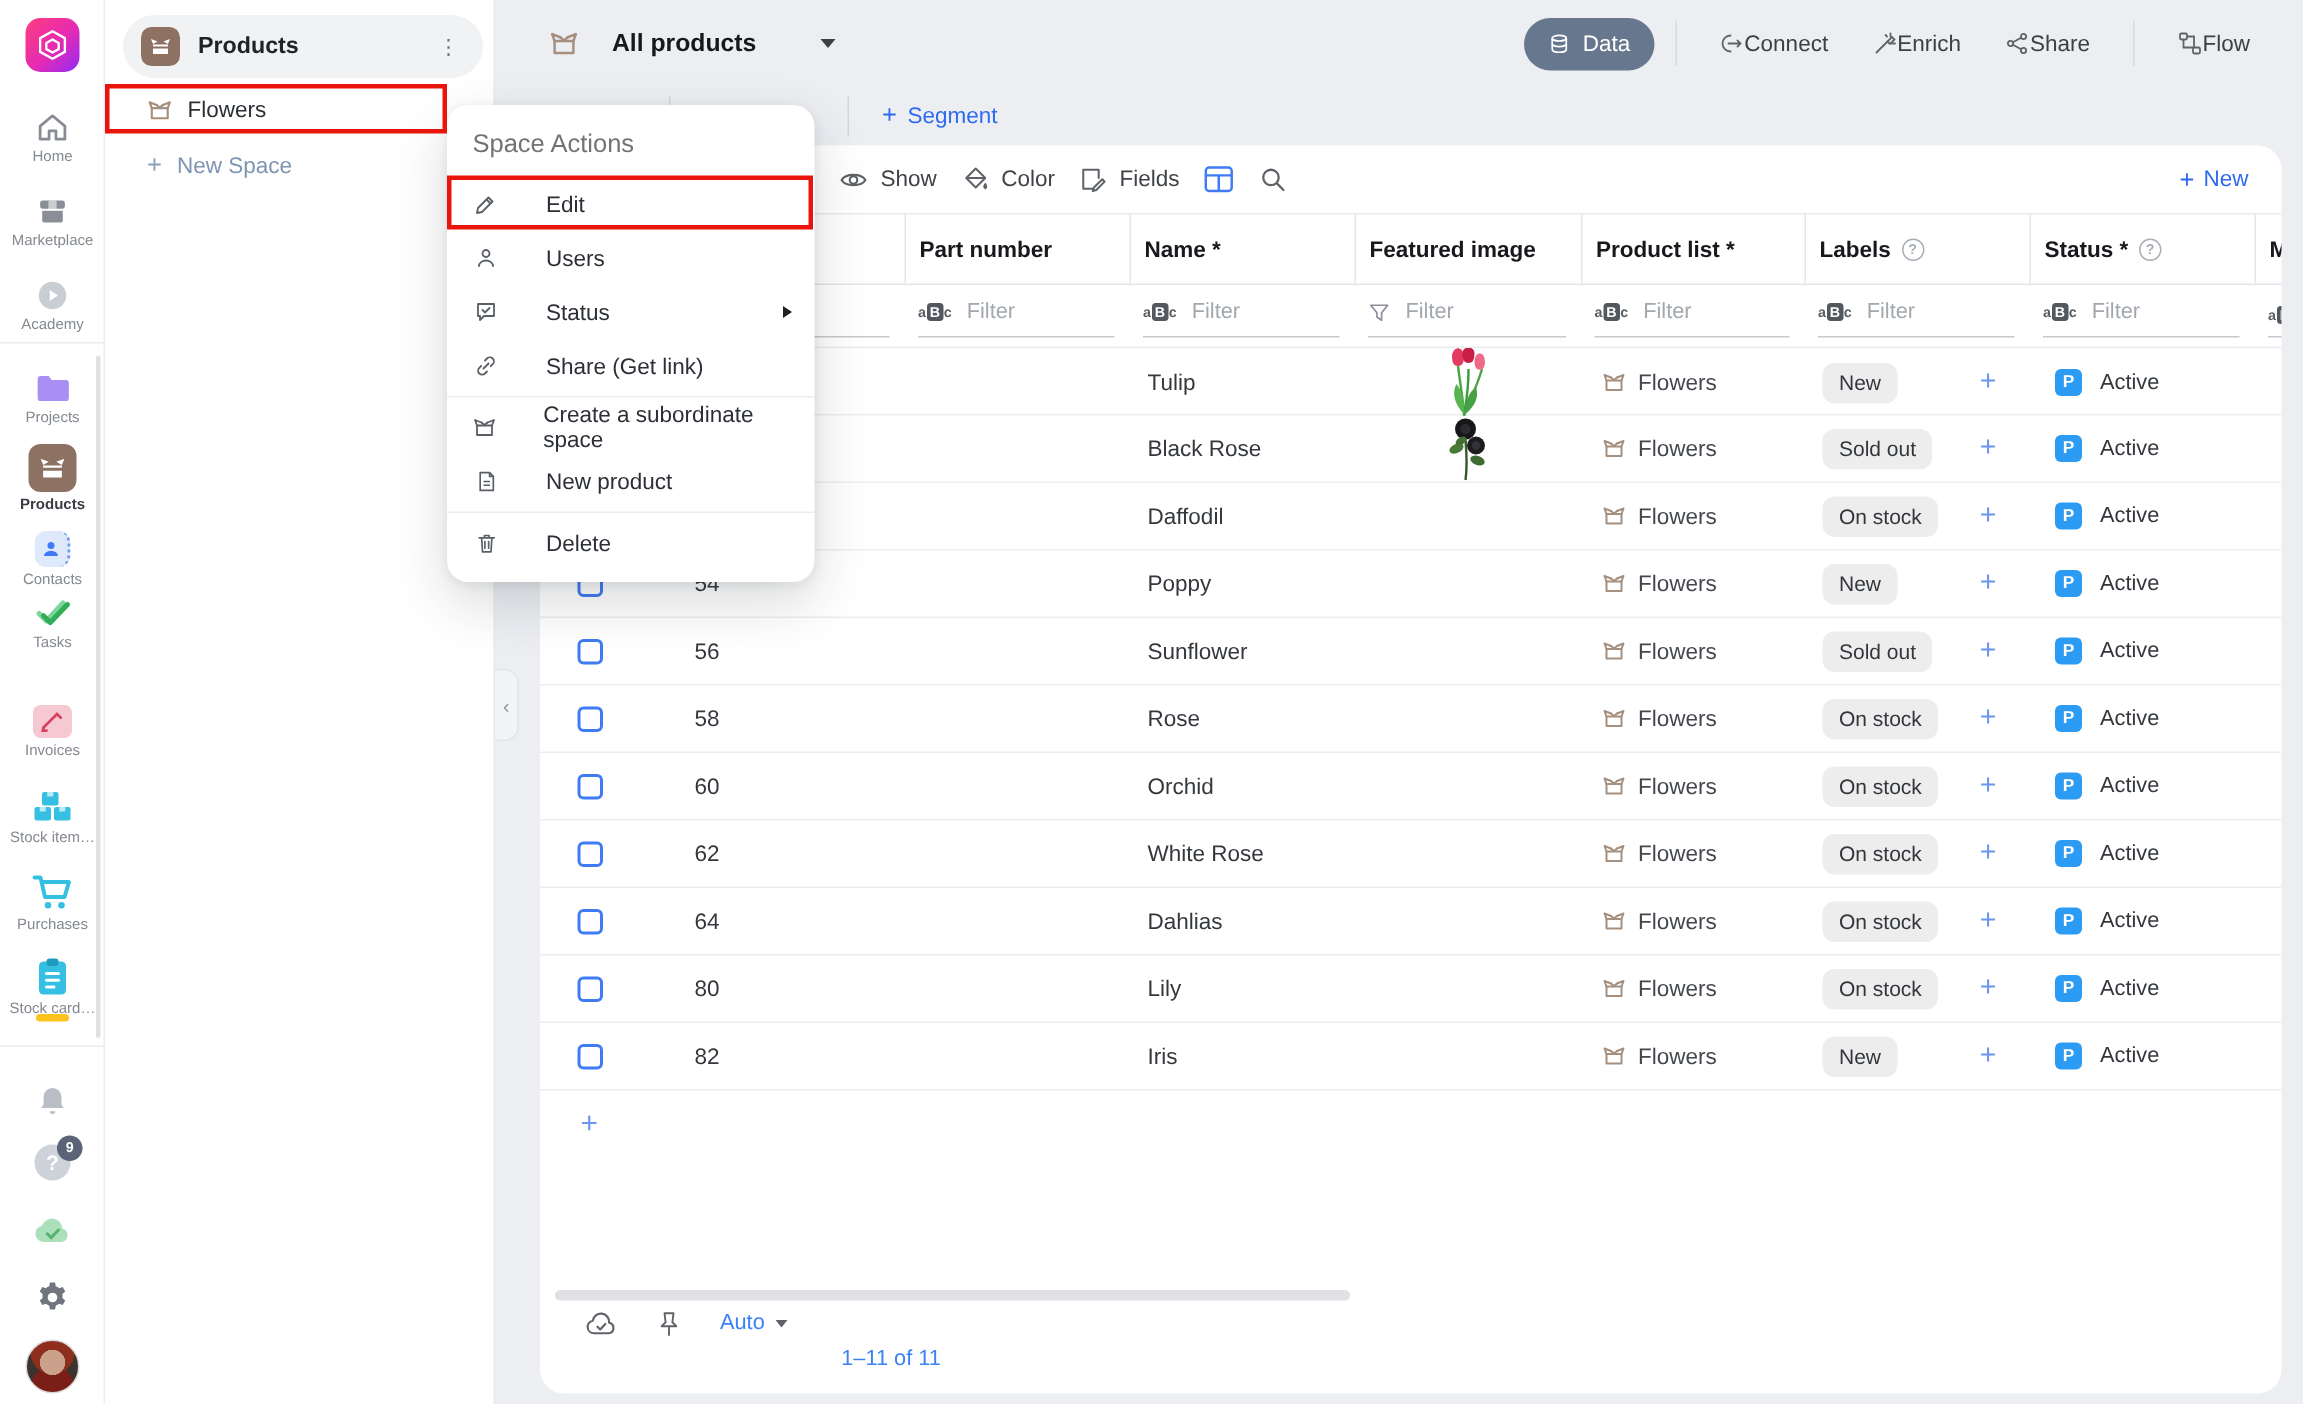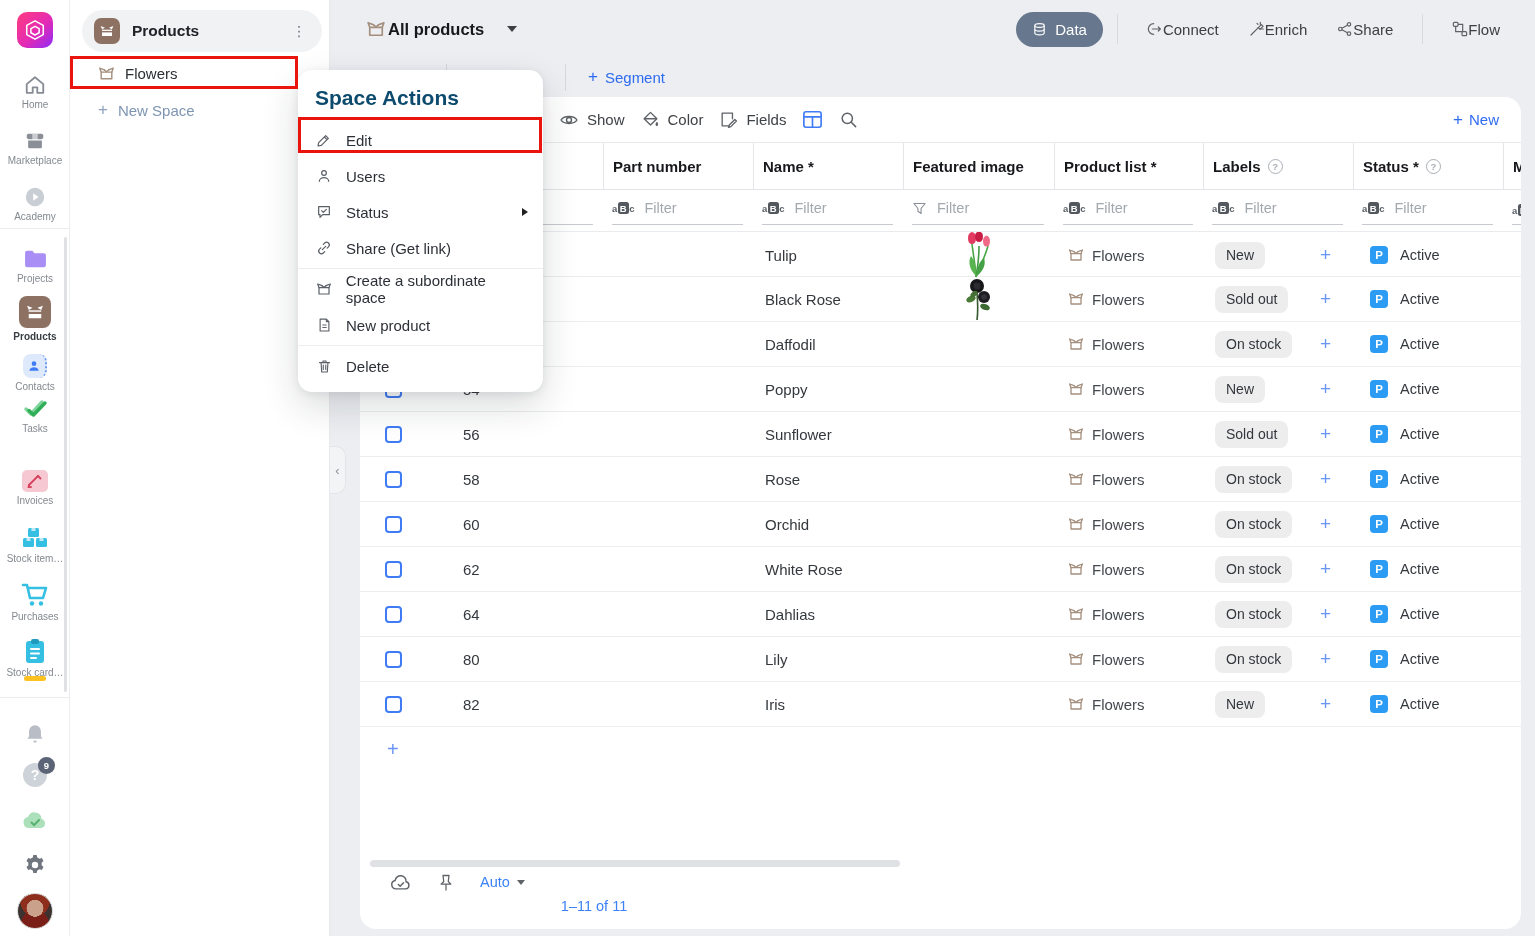--- a/index.html
+++ b/index.html
@@ -52,21 +52,21 @@
             align-items:center; gap:10px; padding-left:28px; font-size:15px; color:#7e95b2; }
   .sb-new .plus { font-size:17px; color:#8da2bc; }
   .collapse { position:absolute; left:330px; top:446px; width:16px; height:48px; z-index:16;
               background:#f3f4f6; border:1px solid #e3e5e8; border-left:none;
               border-radius:0 10px 10px 0; display:flex; align-items:center; justify-content:center;
               color:#8e939a; font-size:13px; }
 
   
   #main { position:absolute; left:330px; top:0; right:0; bottom:0; }
   .main-top { position:absolute; left:0; top:0; right:0; height:58px; display:flex; align-items:center; }
-  .allprod { display:flex; align-items:center; margin-left:36px; gap:2px; }
+  .allprod { display:flex; align-items:center; margin-left:36px; gap:22px; }
   .allprod-title { font-size:16.5px; font-weight:bold; color:#17181a; }
   .caret-dn { width:0; height:0; border-left:5.5px solid transparent; border-right:5.5px solid transparent;
               border-top:6.5px solid #3c4043; margin-left:21px; }
   .top-actions { margin-left:auto; margin-right:20px; display:flex; align-items:center; }
   .pill-data { height:35px; border-radius:18px; background:#67788e; color:#fff; display:flex;
                align-items:center; gap:8px; padding:0 16px; font-size:15px; }
   .vsep { width:1px; height:30px; background:#d8dadf; margin:0 14px; }
   .top-act { display:flex; align-items:center; gap:0; font-size:15px; color:#3c4043; margin:0 15px; }
 
   .tabsep { position:absolute; top:64px; width:1px; height:27px; background:#d4d7db; }
@@ -123,22 +123,22 @@
                  align-items:flex-start; padding-left:30px; font-size:14.5px; color:#3b82f6; }
   .auto-group { display:flex; align-items:center; gap:7px; margin-left:26px; }
   .caret-sm { width:0; height:0; border-left:4.5px solid transparent; border-right:4.5px solid transparent;
               border-top:5px solid #5f6368; }
   .range { margin-left:36px;margin-top:24px; }
 
   
   #menu { position:absolute; left:298px; top:70px; width:245px; background:#fff; border-radius:14px;
           box-shadow:0 14px 36px rgba(25,28,35,.16), 0 2px 8px rgba(25,28,35,.08);
           padding:14px 0 8px; z-index:50; }
-  .mtitle { padding:2px 17px 12px; font-size:21px; font-weight:bold; color:#0c4a6e; }
-  .mitem { height:36px; display:flex; align-items:center; gap:13px; padding:0 15px 0 17px;
+  .mtitle { padding:2px 17px 12px; font-size:17px; font-weight:normal; color:#737373; }
+  .mitem { height:36px; display:flex; align-items:center; gap:31px; padding:0 15px 0 17px;
            font-size:15px; color:#2c3036; }
   .micon { width:18px; display:flex; justify-content:center; }
   .msep { height:1px; background:#ededef; margin:2px 0; }
   .subarrow { margin-left:auto; width:0; height:0; border-top:4.5px solid transparent;
               border-bottom:4.5px solid transparent; border-left:6px solid #222; }
 
   
   .redbox { position:absolute; border:3px solid #e9140b; z-index:60; pointer-events:none; }
   #redbox-flowers { left:70px; top:56px; width:228px; height:33px; }
   #redbox-edit { left:298px; top:117px; width:244px; height:36px; }

